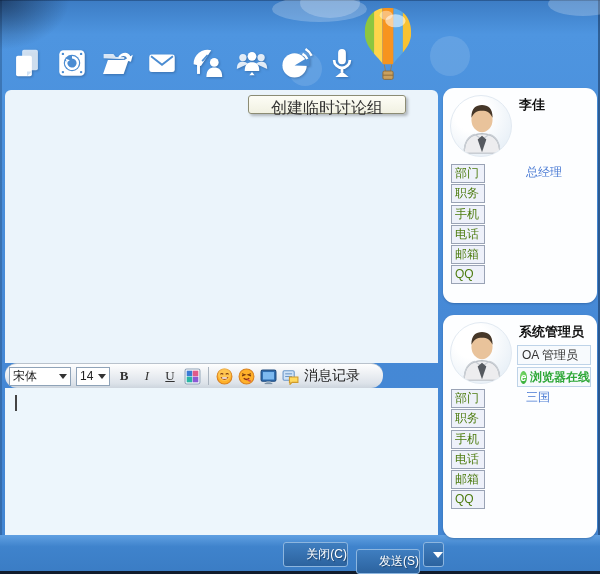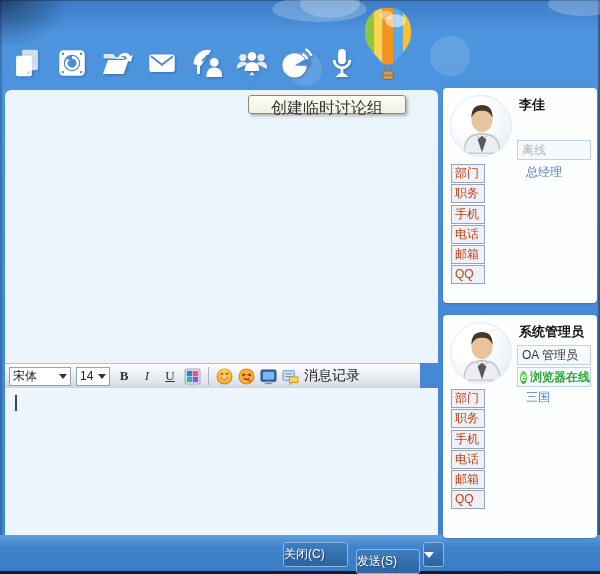--- a/index.html
+++ b/index.html
@@ -31,78 +31,78 @@
   .tool-icon{ width:34px; height:34px; cursor:pointer; filter:drop-shadow(1px 1px 1px rgba(20,50,90,.35)); }
   .balloon{ position:absolute; left:356px; top:6px; width:64px; height:78px; pointer-events:none; }
 
   .tooltip{ position:absolute; left:248px; top:95px; height:19px; padding:2px 22px;
     background:linear-gradient(180deg,#fdfdf6,#f1f1e2); border:1px solid #8c8c74; border-radius:3px;
     font-size:16px; color:#333; box-shadow:2px 2px 3px rgba(0,0,0,.25); white-space:nowrap; z-index:9; }
 
   
   .chat-view{ position:absolute; left:5px; top:90px; width:433px; height:273px;
     background:#ebf4fb; border-radius:6px 6px 0 0; }
-  .format-bar{ position:absolute; left:5px; top:363px; width:415px; height:25px;
+  .format-bar{ position:absolute; left:5px; top:363px; width:378px; height:25px;
     background:linear-gradient(180deg,#fefefe,#dde3ea 80%,#cdd5de); border-top:1px solid #b9c2cc;
-    display:flex; align-items:center; padding:0 4px; gap:5px; }
+    display:flex; align-items:center; padding:0 4px; gap:5px;border-radius:12px; }
   .select-box{ height:19px; background:#fff; border:1px solid #8fa3b8; display:flex; align-items:center;
     justify-content:space-between; padding:0 3px; font-size:12px; color:#222; cursor:pointer; }
   .select-box .arr{ width:0; height:0; border-left:4px solid transparent; border-right:4px solid transparent;
     border-top:5px solid #333; margin-left:4px; }
   .fmt-btn{ font-family:"Liberation Serif","DejaVu Serif",serif; font-size:13px; color:#333; width:18px;
     text-align:center; cursor:pointer; }
   .vsep{ width:1px; height:18px; background:#aab4bf; margin:0 2px; }
   .small-ic{ width:17px; height:17px; cursor:pointer; }
   .history-label{ font-size:14px; font-weight:normal; color:#222; cursor:pointer; }
 
   .composer{ position:absolute; left:5px; top:388px; width:433px; height:147px; background:#edf6fc; cursor:text; }
   .caret{ position:absolute; left:10px; top:7px; width:2px; height:16px; background:#444; animation:blink 1s steps(1) infinite; }
   @keyframes blink{ 50%{opacity:0;} }
 
   
   .bottom-bar{ position:absolute; left:0; top:535px; width:600px; height:39px;
     background:linear-gradient(180deg,#60a0e2,#3f83cc 30%,#3a7cc4); box-shadow:inset 0 -3px 0 #111c2c; }
   .btn{ position:absolute; top:7px; height:25px; background:linear-gradient(180deg,#3f7ec0,#2c639f);
-    border:1px solid #8db6df; border-radius:3px; color:#fff; font-size:12px; text-align:left;
+    border:1px solid #8db6df; border-radius:3px; color:#fff; font-size:12px; text-align:right;
     line-height:23px; cursor:pointer; text-shadow:1px 1px 1px rgba(0,0,0,.4); }
   .btn-close{ left:283px; width:65px; }
   .btn-send{ left:356px; width:64px;margin-top:7px; }
   .btn-send-arrow{ left:423px; width:21px; }
   .btn-send-arrow .arr{ display:inline-block; width:0; height:0; border-left:5px solid transparent;
     border-right:5px solid transparent; border-top:6px solid #fff; vertical-align:middle; }
 
   
   .banner{ position:absolute; left:443px; top:30px; width:154px; height:57px; overflow:hidden;
     background:linear-gradient(180deg,#e8f3fd 0%,#a9cdf0 35%,#639fdc 75%,#7db3e8 100%);
     border-radius:3px; box-shadow:0 1px 2px rgba(0,30,70,.3); }
   .banner-star{ position:absolute; left:2px; top:8px; width:48px; height:48px; }
   .banner-label{ position:absolute; left:52px; top:15px; font-size:24px; font-weight:bold; color:#f6fafd;
     letter-spacing:2px; text-shadow:0 1px 0 #fff, 1px 2px 2px #5679a8, -1px 0 1px #8aa8cc; }
 
-  .card{ position:absolute; left:443px; width:154px; background:#fdfeff; border-radius:4px;
+  .card{ position:absolute; left:443px; width:154px; background:#fdfeff; border-radius:11px;
     box-shadow:0 1px 2px rgba(0,30,70,.25); }
   .card-1{ top:88px; height:215px; }
   .card-2{ top:315px; height:223px; }
   .avatar-circle{ position:absolute; left:7px; top:7px; width:62px; height:62px; border-radius:50%;
     background:radial-gradient(circle at 35% 30%, #ffffff 30%, #dfeaf4); border:1px solid #e2eaf2; overflow:hidden; }
   .avatar-circle svg{ width:56px; height:56px; margin:4px 0 0 3px; }
   .card-name{ position:absolute; left:76px; top:8px; width:72px; font-size:13px; font-weight:bold; color:#111; }
   .field-box{ position:absolute; left:74px; width:74px; height:20px; background:#f7fafd;
     border:1px solid #bed3e8; font-size:12px; color:#333; line-height:18px; padding-left:4px; overflow:hidden; white-space:nowrap; }
   .fb-title{ top:30px; }
   .fb-status{ top:52px; }
   .status-off{ color:#b3b3b3; }
   .status-on{ color:#2fa838; font-weight:bold; display:flex; align-items:center; gap:3px; padding-left:2px; }
   .e-badge{ display:inline-block; width:13px; height:13px; border-radius:50%; background:radial-gradient(circle at 35% 30%,#7bd96a,#28a52e);
     color:#fff; font-size:10px; font-weight:bold; line-height:13px; text-align:center; font-style:italic; }
   .info-rows{ position:absolute; left:8px; top:75px; width:140px; }
   .card-2 .info-rows{ top:73px; }
   .info-row{ position:relative; height:20.3px; }
   .chip{ display:inline-block; width:34px; height:19px; background:#eef1fa; border:1px solid #9aa3b5;
-    font-size:12px; color:#c2410c; line-height:17px; padding-left:3px; }
+    font-size:12px; color:#4d7c0f; line-height:17px; padding-left:3px; }
   .chip-val{ position:absolute; left:40px; top:1px; font-size:12px; color:#4b7bd4;margin-left:35px; }
 </style>
 </head>
 <body>
 
 <svg width="0" height="0" style="position:absolute">
   <defs>
     <g id="person">
       <path d="M8 42 C8 31 13 27 22 26.5 C31 27 36 31 36 42 Z" fill="#ededef" stroke="#b6bcc2" stroke-width="1"></path>
       <path d="M8 42 C8 31 12 28 16.5 27 L22 31 L27.5 27 C32 28 36 31 36 42 Z" fill="none" stroke="#c9ced4" stroke-width="1"></path>
@@ -265,21 +265,20 @@
   </div>
 
 
   <div class="card card-1">
     <div class="avatar-circle">
       <svg viewBox="0 0 44 44">
           <use href="#person"></use>
         </svg>
     </div>
     <div class="card-name">李佳</div>
-    <div class="field-box fb-status status-off">离线</div>
     <div class="info-rows">
       <div class="info-row">
         <span class="chip">部门</span>
         <span class="chip-val">总经理</span>
       </div>
       <div class="info-row">
         <span class="chip">职务</span>
         <span class="chip-val"></span>
       </div>
       <div class="info-row">

